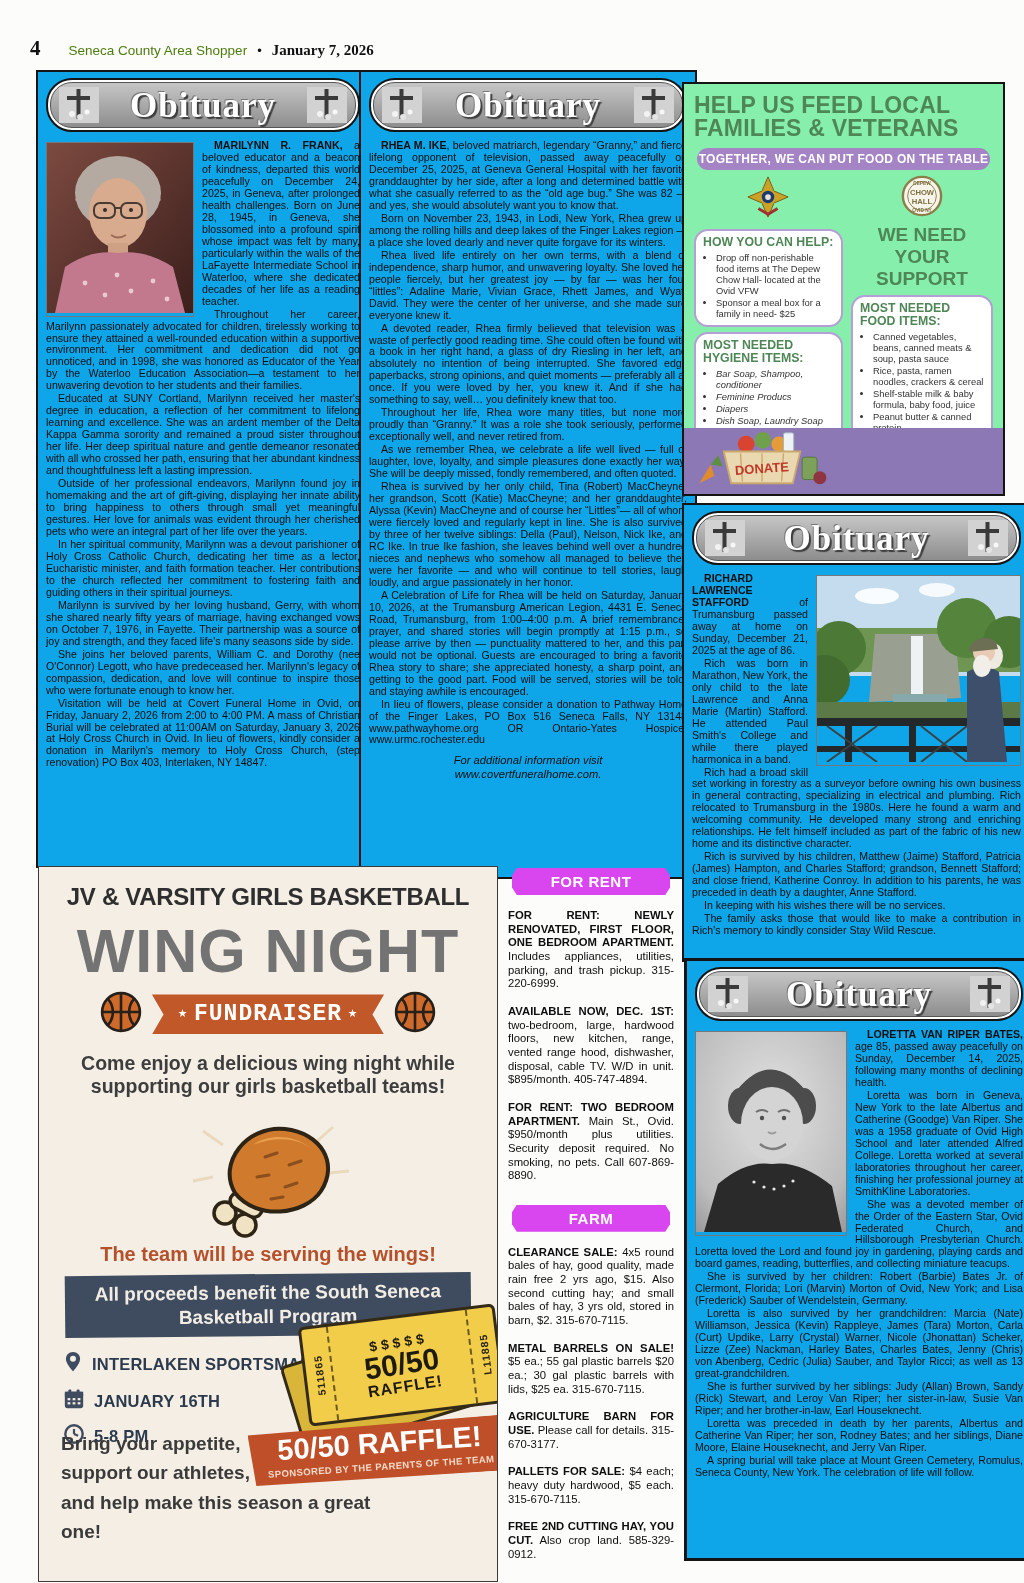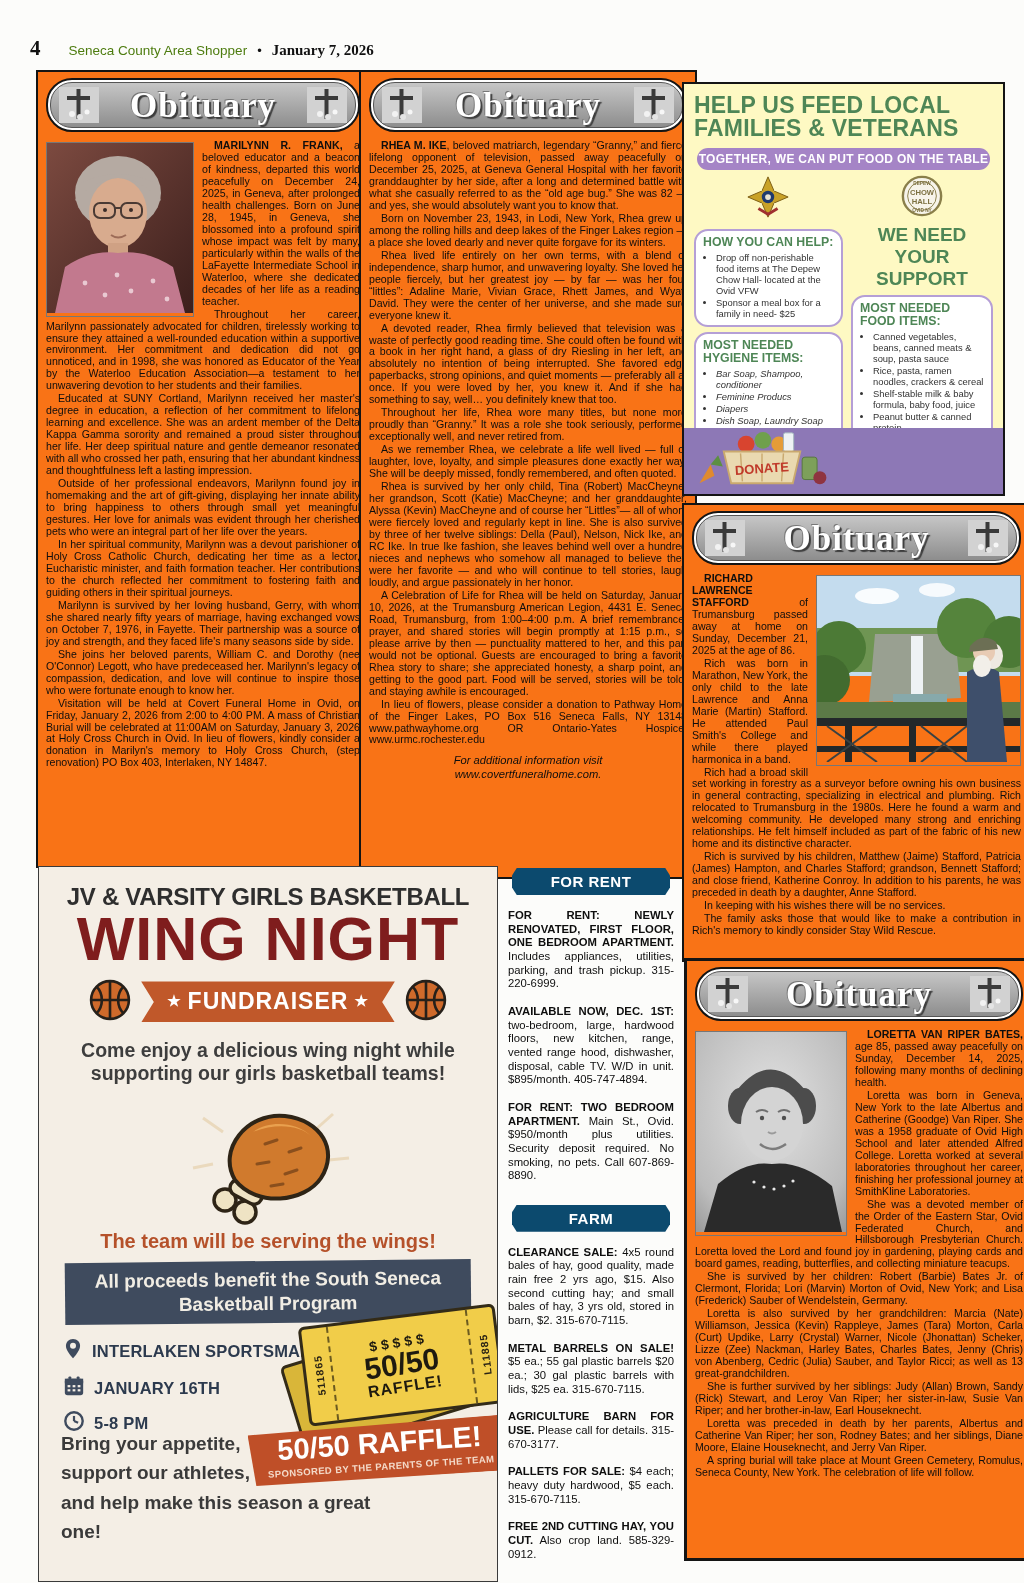--- a/index.html
+++ b/index.html
@@ -5,57 +5,57 @@
   html,body{margin:0;padding:0;background:#e9e9e7;}
   .canvas{position:relative;width:1024px;height:1583px;background:#fcfcfa;margin:0 auto;overflow:hidden;
           font-family:"Liberation Sans",sans-serif;color:#111;}
   
   .page-head{position:absolute;left:30px;top:36px;display:flex;align-items:baseline;gap:10px;}
   .page-num{font-family:"Liberation Serif",serif;font-weight:700;font-size:21px;}
   .pub{font-size:13.5px;color:#4d7c0f;margin-left:18px;}
   .bullet{font-size:13px;}
   .issue-date{font-family:"Liberation Serif",serif;font-weight:700;font-size:15px;}
   
-  .obit-box{position:absolute;background:#f97316;border:2px solid #141414;padding:6px 8px;overflow:hidden;}
+  .obit-box{position:absolute;background:#0ea5e9;border:2px solid #141414;padding:6px 8px;overflow:hidden;}
   .ob-banner{border:2px solid #141414;border-radius:26px;padding:2px;margin-bottom:8px;background:#fff;}
   .ob-banner-inner{display:flex;align-items:center;justify-content:space-between;border:1px solid #555;
      border-radius:22px;background:linear-gradient(#c6c6c6,#8d8d8d);padding:2px 8px;height:40px;}
   .ob-title{font-family:"Liberation Serif",serif;font-weight:700;font-size:35px;color:#fff;line-height:1;
      letter-spacing:1px;text-shadow:2px 2px 1px #3c3c3c,-1px -1px 0 #777;}
   .ob-cross svg{height:36px;width:40px;display:block;}
   .obit-body{font-size:10.6px;line-height:1.13;text-align:justify;color:#0e0e0e;}
   .obit-body p{margin:0 0 1px;text-indent:12px;}
   .obit-body b{font-weight:700;}
   .photo-l{float:left;margin:2px 8px 3px 0;border:1px solid #777;}
   .photo-r{float:right;margin:2px 0 3px 8px;border:1px solid #777;}
   .cf{text-align:center !important;font-style:italic;font-size:11.2px;margin-top:8px !important;text-indent:0 !important;}
   
-  .ad-food{position:absolute;left:682px;top:82px;width:319px;height:410px;background:#fef9c3;border:2px solid #141414;overflow:hidden;}
+  .ad-food{position:absolute;left:682px;top:82px;width:319px;height:410px;background:#86efac;border:2px solid #141414;overflow:hidden;}
   .af-title{margin:10px 10px 0;font-size:23px;line-height:1.02;color:#4e8656;font-weight:800;letter-spacing:.2px;}
   .af-pill{margin:7px auto 0;width:92%;background:#a584c6;color:#fff;border-radius:14px;font-weight:700;
      font-size:12px;text-align:center;padding:4px 0;letter-spacing:.3px;}
   .af-cols{display:flex;gap:8px;padding:4px 10px 0;}
   .af-left{width:150px;} .af-right{width:143px;}
   .af-logo{text-align:center;}
   .af-box{border:2.5px solid #b59fd6;border-radius:14px;padding:5px 7px;margin-top:5px;background:#fff;}
   .af-box h4{font-size:12.3px;color:#4e8656;font-weight:800;line-height:1.05;margin:0 0 3px;}
   .af-box ul{margin:0;padding-left:13px;font-size:9.4px;line-height:1.17;color:#333;}
   .af-box ul li{margin:0 0 1px;}
   .af-box.ital ul{font-style:italic;}
   .af-suphead{font-size:19px;color:#4e8656;font-weight:800;text-align:center;margin:2px 0 2px;}
   .af-suptext{font-size:9.2px;color:#444;text-align:center;line-height:1.2;margin:0 2px;}
   .af-strip{position:absolute;left:0;right:0;bottom:0;height:66px;background:#8d78b6;display:flex;align-items:center;}
   .af-drop{color:#fff;padding-right:10px;margin-left:auto;text-align:left;}
   .af-drop h4{font-size:14.5px;font-weight:800;margin:0 0 2px;}
   .af-drop p{font-size:10px;font-style:italic;font-weight:700;margin:0;line-height:1.3;color:#efeaf6;}
   
   .ad-wing{position:absolute;left:38px;top:866px;width:458px;height:714px;background:#f4eee5;border:1.5px solid #3a3a3a;overflow:hidden;}
   .aw-jv{text-align:center;font-weight:800;font-size:24px;color:#2e2e2e;margin-top:16px;letter-spacing:-.3px;}
-  .aw-head{text-align:center;font-weight:800;font-size:61px;color:#7f1d1d;line-height:.95;margin-top:0;letter-spacing:1px;}
-  .aw-fundrow{display:flex;align-items:center;justify-content:center;gap:10px;margin-top:10px;}
+  .aw-head{text-align:center;font-weight:800;font-size:61px;color:#737373;line-height:.95;margin-top:12px;letter-spacing:1px;}
+  .aw-fundrow{display:flex;align-items:center;justify-content:center;gap:10px;margin-top:10px;font-family:Liberation Mono, monospace;}
   .aw-fundband{background:#c0582a;color:#fff;font-weight:800;font-size:23px;padding:7px 20px;letter-spacing:1px;
      clip-path:polygon(0 0,100% 0,95% 50%,100% 100%,0 100%,5% 50%);}
   .aw-fundband .st{font-size:15px;vertical-align:3px;margin:0 6px;}
   .aw-tag{width:86%;margin:14px auto 0;text-align:center;font-weight:700;font-size:19.5px;color:#3d3d3d;line-height:1.2;}
   .aw-drum{text-align:center;margin-top:2px;}
   .aw-serving{text-align:center;font-weight:800;font-size:20px;color:#b5512a;margin-top:0;}
   .aw-navy{width:86%;margin:8px auto 0;background:#3f4b5e;color:#f1ede4;font-weight:800;font-size:19px;
      text-align:center;line-height:1.25;padding:7px 6px;transform:rotate(-.6deg);}
   .aw-info{margin:14px 0 0 24px;}
   .aw-info .row{display:flex;align-items:center;gap:9px;margin-bottom:9px;}
@@ -71,21 +71,21 @@
   .t-dollars{font-size:14px;letter-spacing:4px;font-weight:800;}
   .t-big{font-size:30px;font-weight:800;line-height:.95;}
   .t-word{font-size:16px;font-weight:800;letter-spacing:1px;}
   .aw-ribbon{position:absolute;left:210px;top:556px;width:254px;background:#bf4f28;color:#fff;text-align:center;
      padding:6px 4px 7px;transform:rotate(-4deg);clip-path:polygon(0 6%,100% 0,98% 100%,2% 97%);}
   .aw-ribbon .big{font-weight:800;font-size:29px;line-height:1;}
   .aw-ribbon .small{font-weight:700;font-size:9.5px;letter-spacing:.4px;color:#f3d9c8;margin-top:3px;}
   .aw-closing{position:absolute;left:22px;top:562px;width:310px;font-weight:700;font-size:19px;line-height:1.55;color:#3a3a3a;}
   
   .classifieds{position:absolute;left:508px;top:868px;width:166px;}
-  .cl-ribbon{background:#0c4a6e;color:#fff;font-weight:700;font-size:15px;letter-spacing:.5px;text-align:center;
+  .cl-ribbon{background:#d946ef;color:#fff;font-weight:700;font-size:15px;letter-spacing:.5px;text-align:center;
      padding:5px 0;width:158px;margin:0 auto 14px;
      clip-path:polygon(3% 0,97% 0,100% 28%,100% 72%,97% 100%,3% 100%,0 72%,0 28%);}
   .cl-ad{font-size:11.3px;line-height:1.21;text-align:justify;margin-bottom:14px;color:#0e0e0e;}
   .cl-ad b{font-weight:700;}
   .farm-gap{margin-top:22px;}
 </style>
 </head>
 <body>
 
 <div class="canvas">

